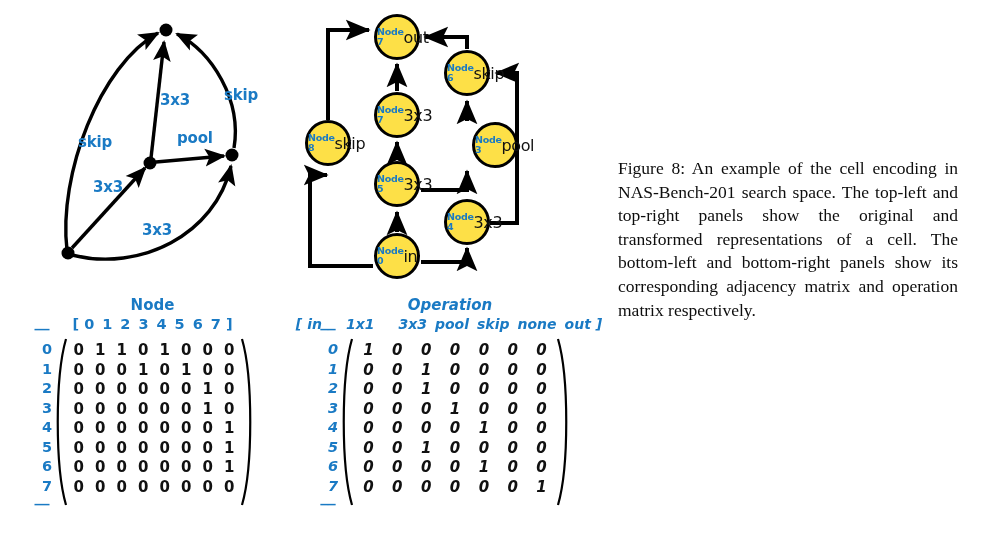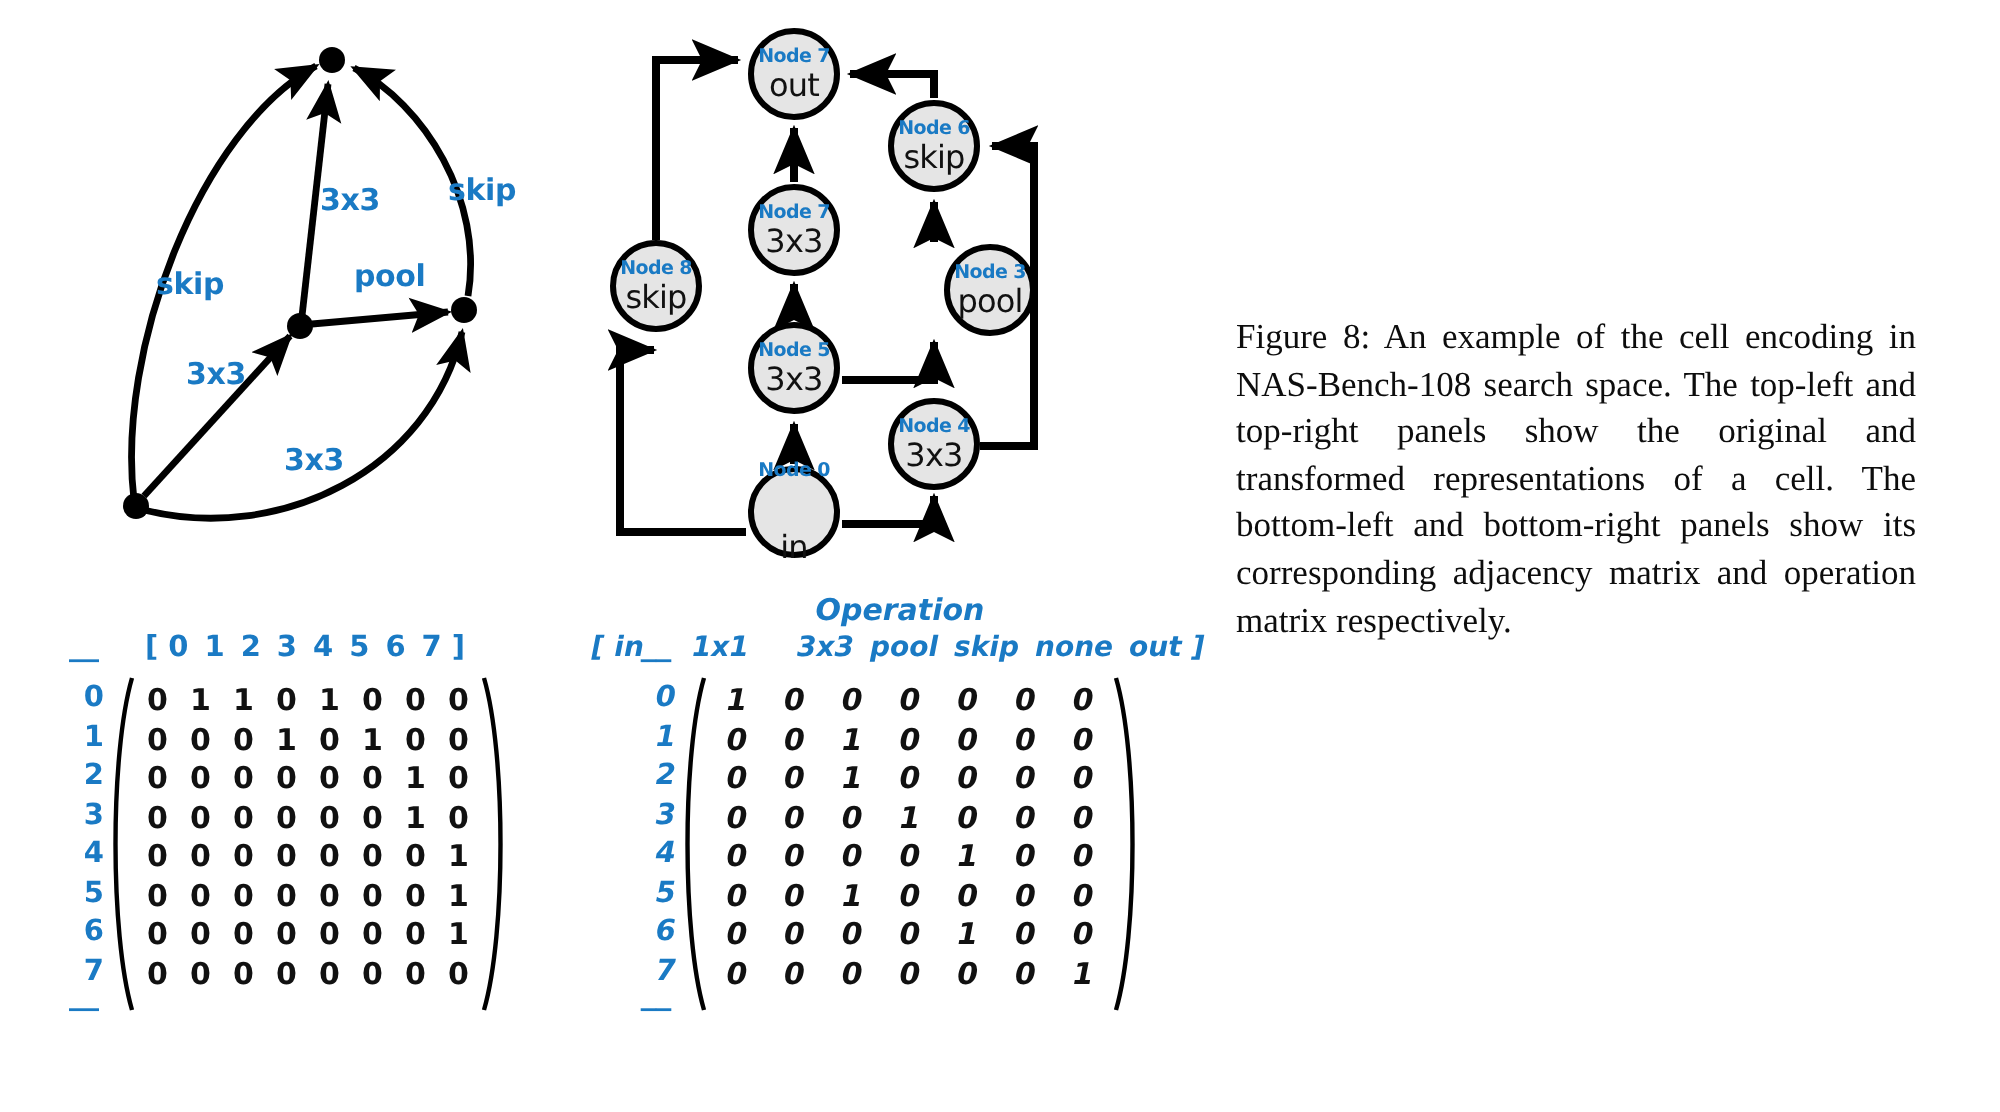--- a/index.html
+++ b/index.html
@@ -23,26 +23,26 @@
     font-weight:bold;
     font-size:15px;
     color:#1a7ac4;
     white-space:nowrap;
     letter-spacing:-0.2px;
   }
   .gnode{
     position:absolute;
     border:3.5px solid #000;
     border-radius:50%;
-    background:#e5e5e5;
+    background:#fde047;
     box-sizing:border-box;
     display:flex;
-    flex-direction:column;
+    flex-direction:row;
     align-items:center;
-    justify-content:center;
+    justify-content:flex-start;
     z-index:5;
   }
   .gnode .nid{
     font-family:"DejaVu Sans", sans-serif;
     font-weight:bold;
     font-size:9.5px;
     color:#1a7ac4;
     line-height:10px;
     letter-spacing:-0.3px;
   }
@@ -215,27 +215,28 @@
       <span class="nop">skip</span>
     </div>
     <div class="gnode" style="left:374px;top:161px;width:46px;height:46px;">
       <span class="nid">Node 5</span>
       <span class="nop">3x3</span>
     </div>
     <div class="gnode" style="left:444px;top:199px;width:46px;height:46px;">
       <span class="nid">Node 4</span>
       <span class="nop">3x3</span>
     </div>
-    <div class="gnode" style="left:374px;top:233px;width:46px;height:46px;gap:24px;">
+    <div class="gnode" style="left:374px;top:233px;width:46px;height:46px;">
       <span class="nid">Node 0</span>
       <span class="nop">in</span>
     </div>
   </div>
 
   <div class="matrix-panel" style="left:10px;top:296px;width:260px;height:230px;">
+    <div class="mtitle" style="position:absolute;left:40px;top:0px;width:205px;">Node</div>
     <div class="mcolhdr" id="adj-colhdr" style="position:absolute;left:40px;top:20px;width:205px;">
         <span class="brk">[</span>
         <span style="margin: 0px 4px;">0</span>
         <span style="margin: 0px 4px;">1</span>
         <span style="margin: 0px 4px;">2</span>
         <span style="margin: 0px 4px;">3</span>
         <span style="margin: 0px 4px;">4</span>
         <span style="margin: 0px 4px;">5</span>
         <span style="margin: 0px 4px;">6</span>
         <span style="margin: 0px 4px;">7</span>
@@ -417,15 +418,15 @@
         <div>0</div>
         <div>0</div>
         <div>0</div>
         <div>0</div>
         <div>0</div>
         <div>0</div>
         <div>1</div>
       </div>
   </div>
 
-  <div id="caption">Figure 8: An example of the cell encoding in NAS-Bench-108 search space. The top-left and top-right panels show the original and transformed representations of a cell. The bottom-left and bottom-right panels show its corresponding adjacency matrix and operation matrix respectively.</div>
+  <div id="caption">Figure 8: An example of the cell encoding in NAS-Bench-201 search space. The top-left and top-right panels show the original and transformed representations of a cell. The bottom-left and bottom-right panels show its corresponding adjacency matrix and operation matrix respectively.</div>
 
 </div>
 
 </body></html>

